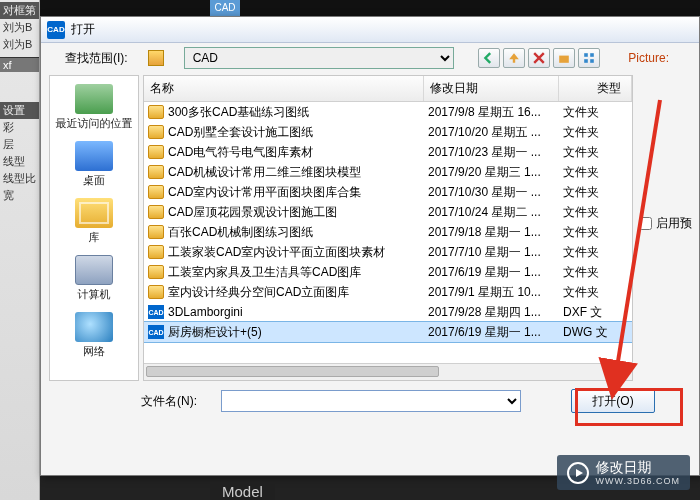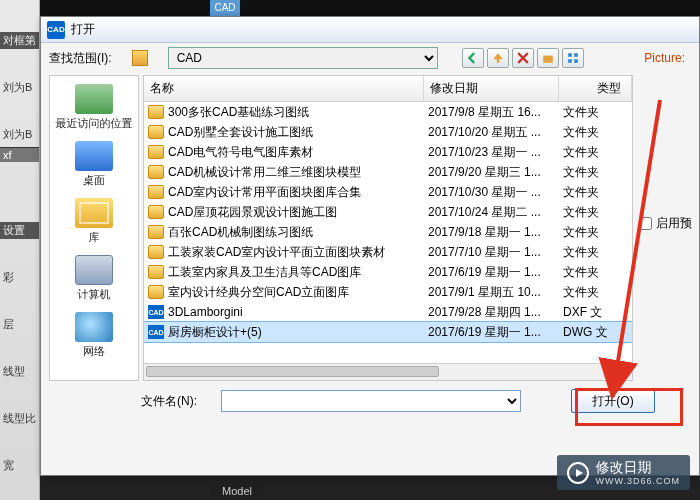--- a/index.html
+++ b/index.html
@@ -3,41 +3,41 @@
 <meta charset="utf-8">
 <style>
 * { box-sizing: border-box; margin: 0; padding: 0; font-family: "Microsoft YaHei", SimSun, sans-serif; }
 body { background: #222; width: 700px; height: 500px; overflow: hidden; position: relative; }
 
 .left-panel {
   position: absolute; left: 0; top: 0; width: 40px; height: 500px;
   background: linear-gradient(#e8e8e8,#d8d8d8); border-right: 1px solid #aaa;
   font-size: 11px; color: #333; padding-top: 2px;
 }
-.left-panel .row { padding: 1px 3px; white-space: nowrap; overflow: hidden; text-align: left; margin-top: 30px; }
+.left-panel .row { padding: 1px 3px; white-space: nowrap; overflow: hidden; text-align: left; }
 .left-panel .hdr { background: #555; color: #eee; }
 .left-panel .ext { background: #777; color: #fff; margin-top: 4px; border-top:1px solid #333;}
 
 .dark-strip {
   position: absolute; left: 40px; top: 0; width: 170px; height: 16px; background: #111;
 }
 .cad-tag { position:absolute; left:210px; top:0; width:30px; height:16px; background:#5b9bd5; color:#fff; font-size:10px; text-align:center; line-height:16px;}
 .top-dark2 { position:absolute; left:240px; top:0; width:460px; height:16px; background:#111; color:#aaa; font-size:10px; line-height:16px; padding-left:60px;}
 
 .dialog {
   position: absolute; left: 40px; top: 16px; width: 660px; height: 460px;
   background: #f4f4f4; border: 1px solid #7a7a7a; box-shadow: 2px 2px 8px rgba(0,0,0,.4);
 }
 .titlebar {
   height: 26px; background: linear-gradient(#fff,#e0e8f4); display:flex; align-items:center; padding:0 6px; border-bottom:1px solid #b8c4d8;
 }
 .titlebar .cad-icon { width:18px; height:18px; background:#0066cc; color:#fff; font-size:8px; font-weight:bold; display:flex; align-items:center; justify-content:center; border-radius:2px; margin-right:6px;}
 .titlebar .title { font-size:12px; color:#000; }
 
-.lookup-row { height: 30px; display:flex; align-items:center; padding:4px 8px; gap:20px; font-size:12px;}
+.lookup-row { height: 30px; display:flex; align-items:center; padding:4px 24px; gap:20px; font-size:12px;}
 .lookup-row select { flex:0 0 270px; height:22px; border:1px solid #7a9; font-size:12px; padding:0 4px;}
 .lookup-row .folder-drop-icon { width:16px; height:16px; background:linear-gradient(#ffd86b,#e6a23a); border:1px solid #b8860b;}
 .tool-icons { display:flex; gap:3px; margin-left:4px;}
 .tool-icons .tb { width:22px; height:20px; border:1px solid #9aa; background:linear-gradient(#fdfdfd,#e2e6ec); border-radius:2px; display:flex; align-items:center; justify-content:center;}
 .tb svg { width:12px; height:12px; }
 .right-label { margin-left:auto; font-size:12px; color:#c2410c; padding-right:6px;}
 
 .body-row { display:flex; height: 310px; }
 .places {
   width: 90px; background:#fff; border:1px solid #c8c8c8; margin:2px 4px 2px 8px;
@@ -100,21 +100,21 @@
 
 .watermark {
   position:absolute; right:10px; bottom:10px; z-index:30; display:flex; align-items:center; gap:6px;
   background:rgba(50,70,90,.85); color:#fff; font-size:14px; padding:4px 10px; border-radius:3px;
 }
 .watermark .play { width:22px; height:22px; border:2px solid #fff; border-radius:50%; display:flex; align-items:center; justify-content:center;}
 .watermark .play::after{content:"";border-left:7px solid #fff; border-top:4px solid transparent; border-bottom:4px solid transparent; margin-left:2px;}
 .wm-sub { font-size:9px; letter-spacing:1px; opacity:.8; display:block; line-height:1;}
 
 .tabstrip {
-  position:absolute; left:210px; bottom:0; height:18px; background:#202020; color:#ccc; font-size:11px;
+  position:absolute; left:210px; bottom:0; height:18px; background:#202020; color:#ccc; font-size:15px;
   padding:2px 12px; display:flex; align-items:center;
 }
 </style>
 </head>
 <body>
 
 <div class="left-panel">
   <div class="row hdr">对框第</div>
   <div class="row">刘为B</div>
   <div class="row">刘为B</div>

